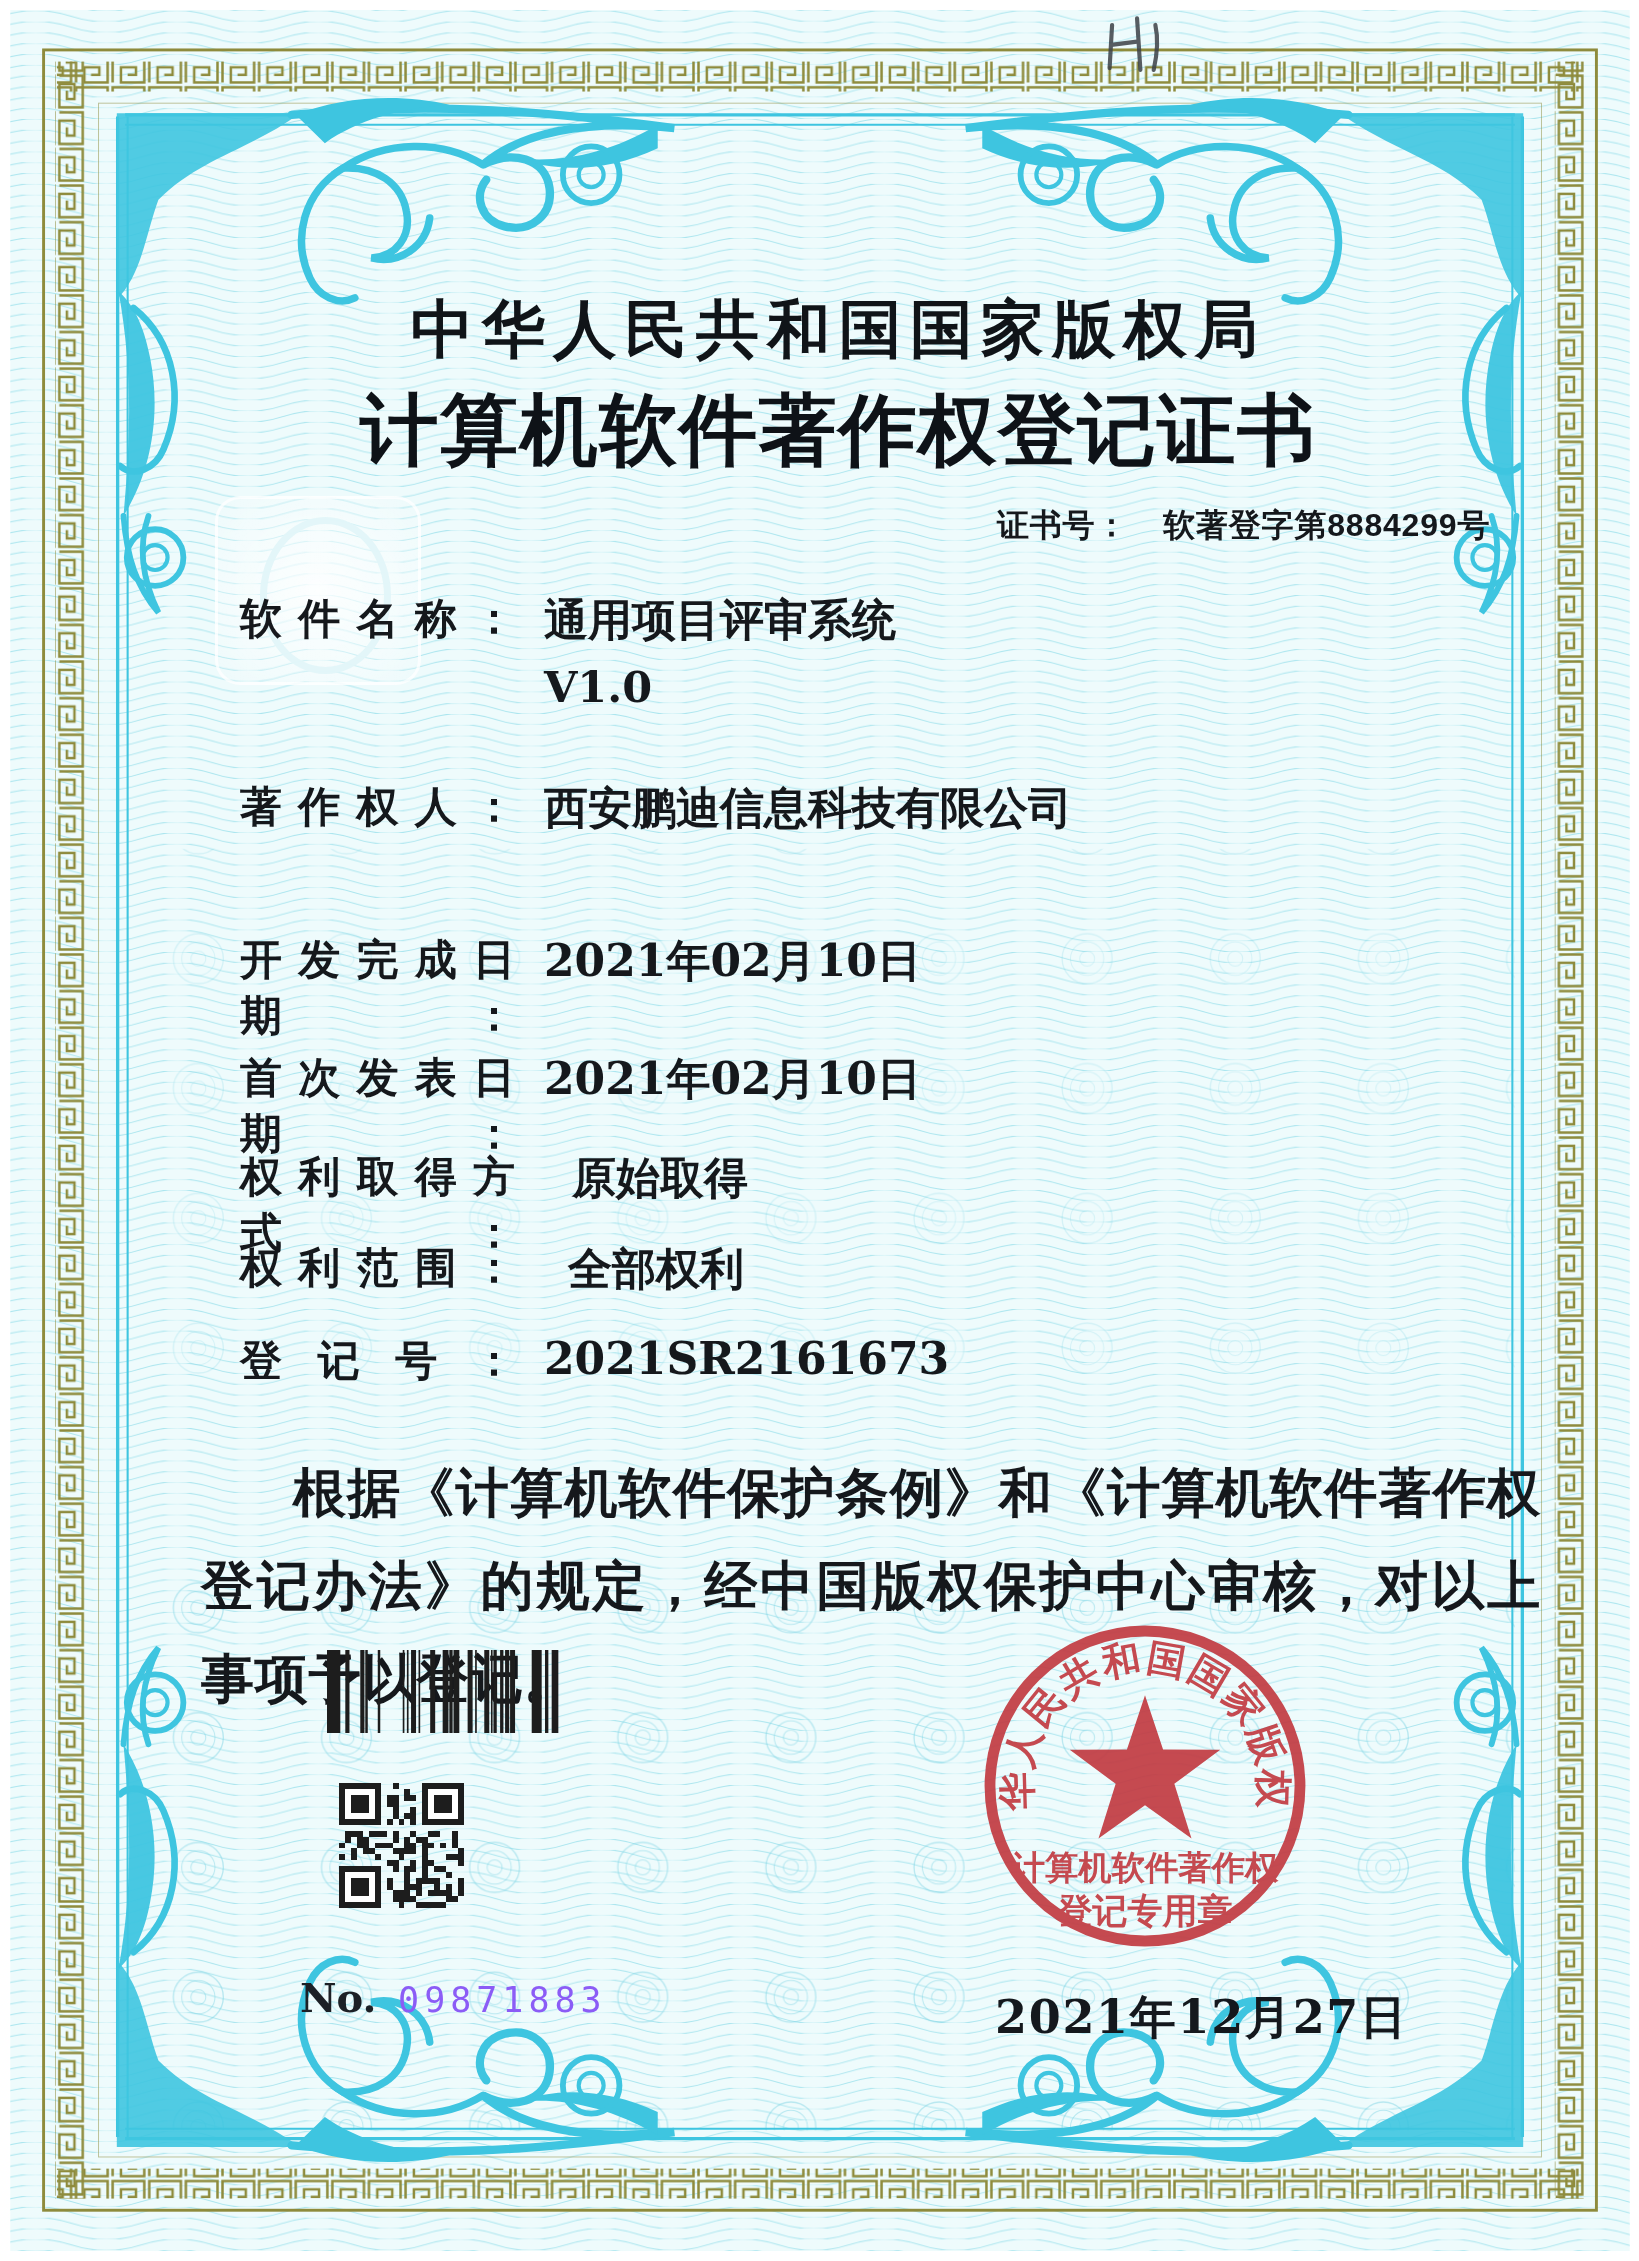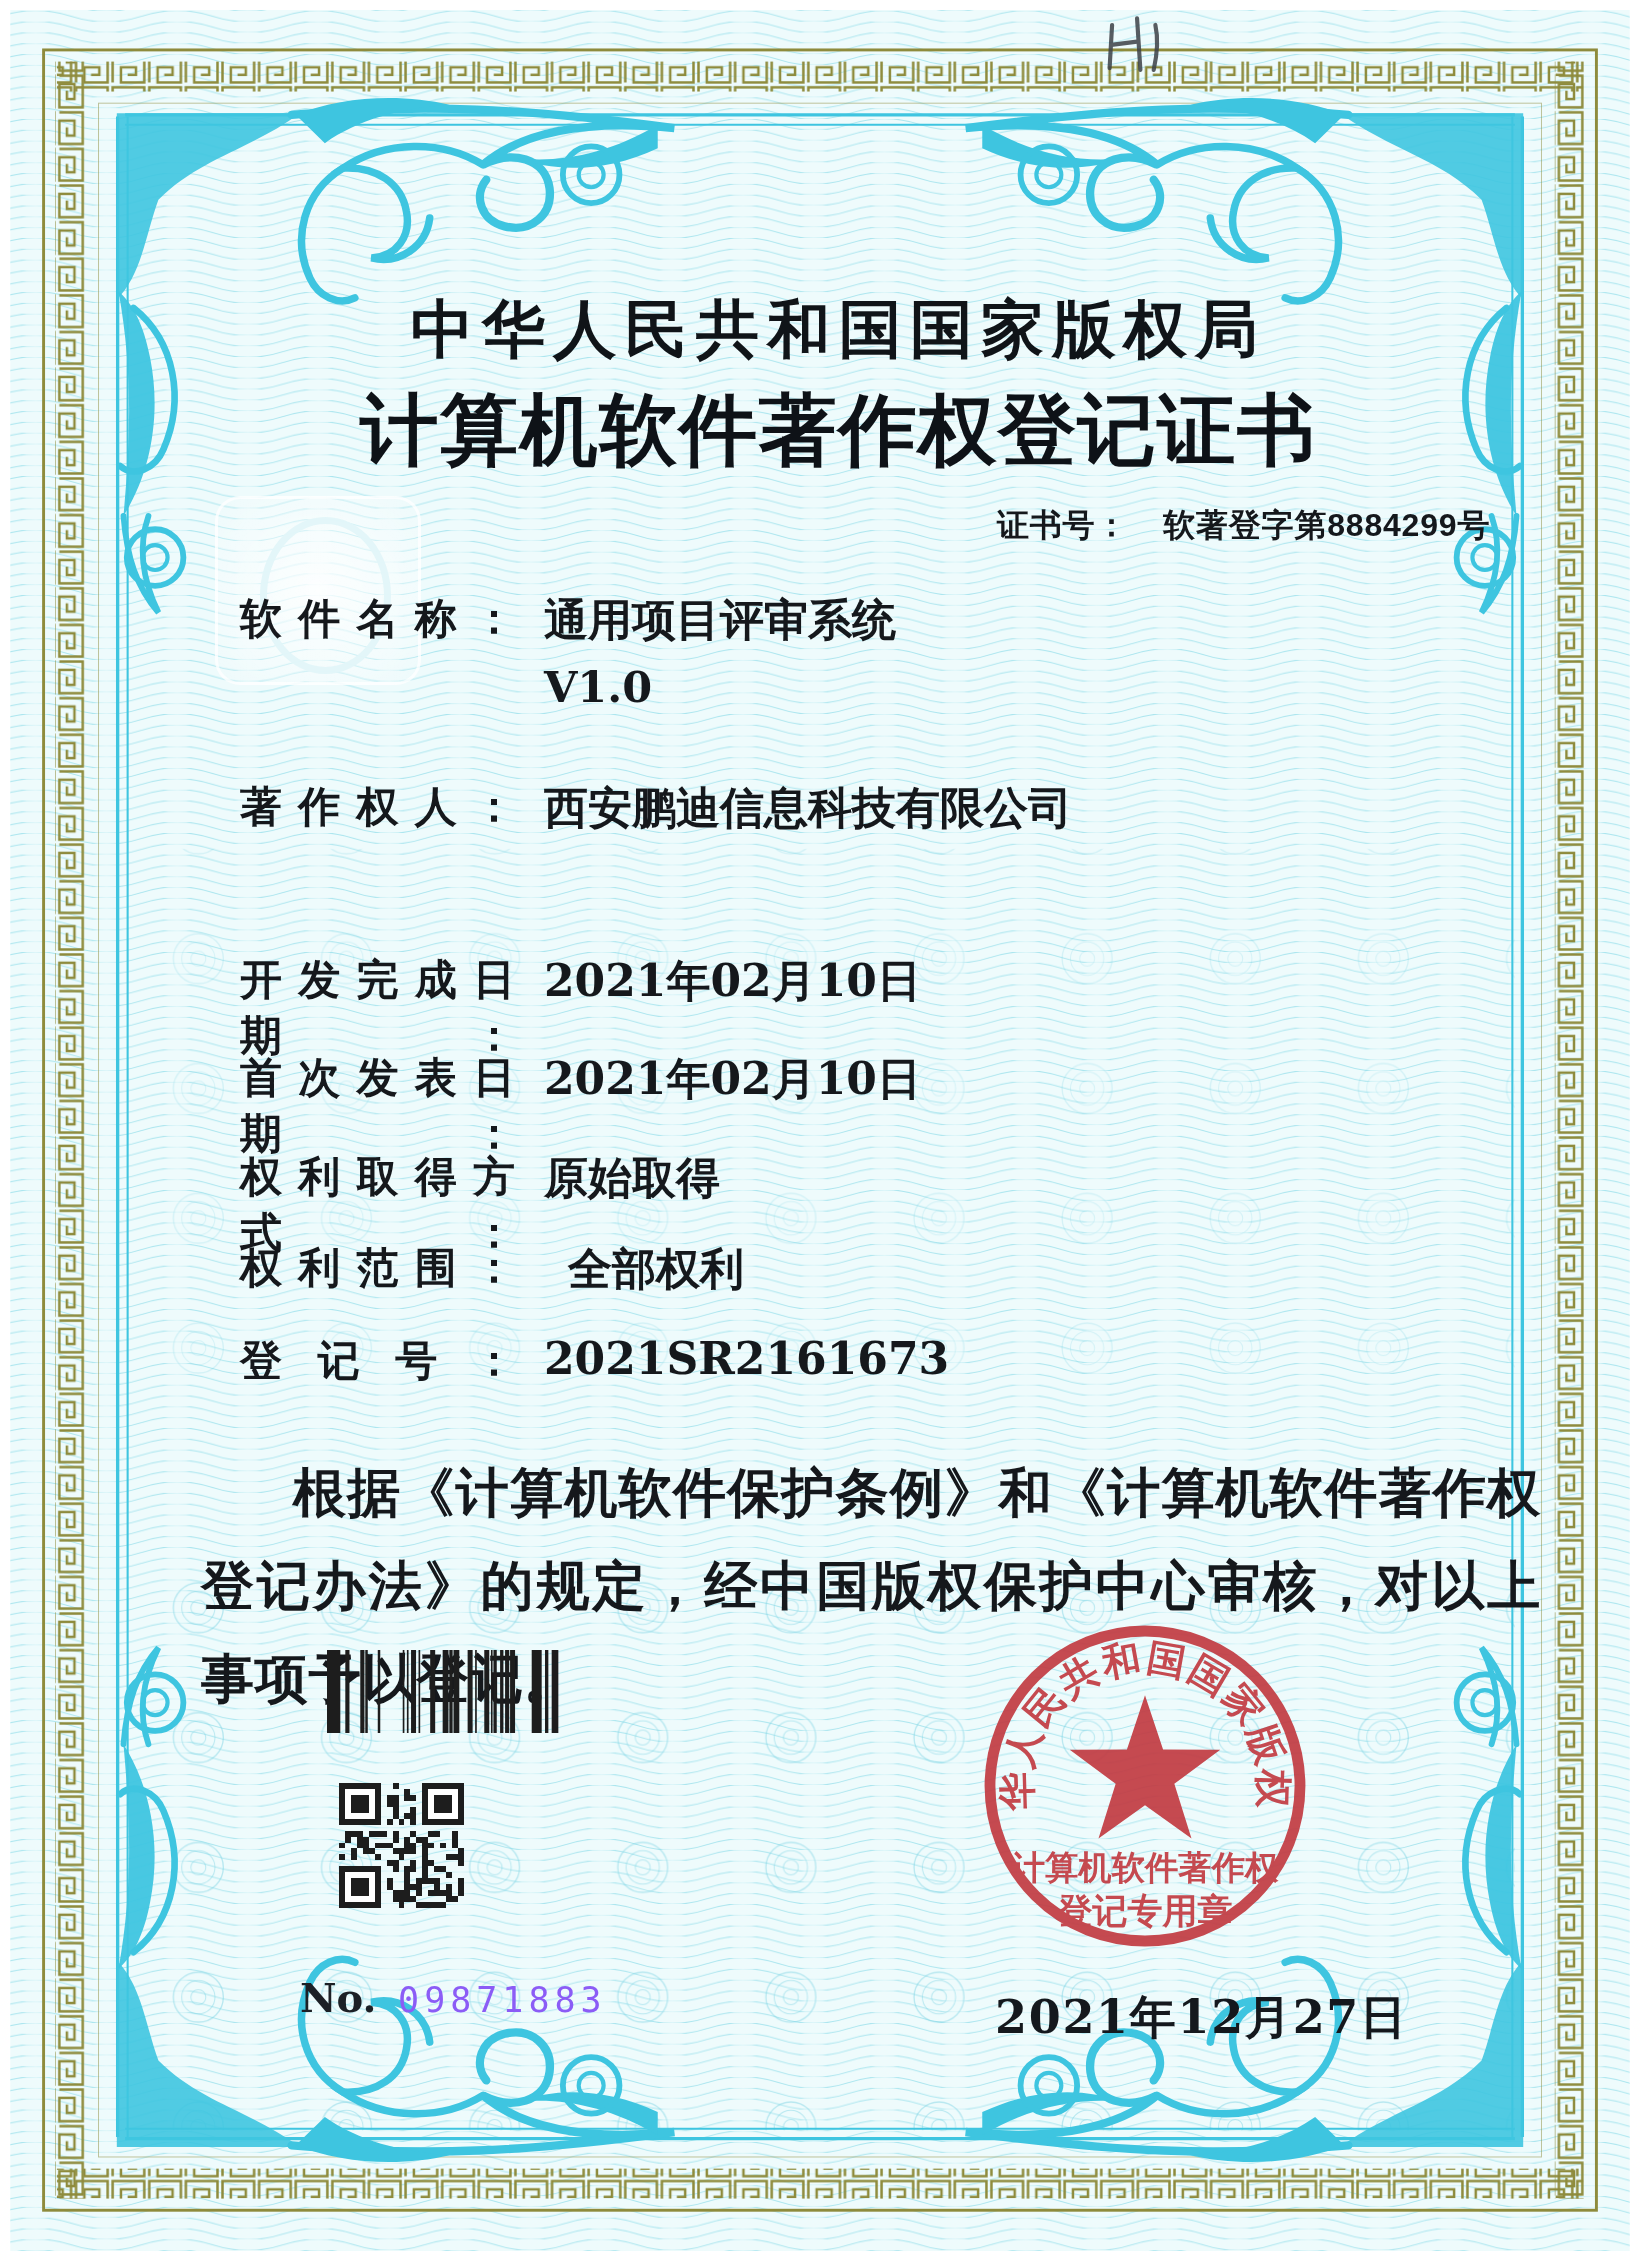--- a/index.html
+++ b/index.html
@@ -15,22 +15,22 @@
   .certno{left:997px;top:504px;font-size:32px;font-weight:700;letter-spacing:0.8px;}
   .certno .gap{display:inline-block;width:35px;}
 
   .row{left:204px;display:flex;align-items:flex-start;}
   .lbl{display:inline-block;width:275px;font-size:42px;font-weight:700;
        text-align:justify;text-align-last:justify;margin-left:36px;}
   .val{margin-left:29px;font-size:44px;font-weight:700;
        font-family:"DejaVu Serif","Liberation Serif",serif;white-space:nowrap;}
   .val .v2{margin-top:11.7px;font-size:43px;}
 
-  .r1{top:591px;} .r2{top:779px;} .r3{top:952px;justify-content:space-between;} .r4{top:1050px;}
-  .r5{top:1149px;} .r6{top:1240px;gap:24px;} .r7{top:1333px;}
+  .r1{top:591px;} .r2{top:779px;} .r3{top:932px;justify-content:space-between;} .r4{top:1050px;}
+  .r5{top:1149px;gap:28px;} .r6{top:1240px;gap:24px;} .r7{top:1333px;}
 
   .statement{left:201px;top:1446px;width:1340px;font-size:53px;line-height:93px;
              font-weight:700;text-indent:92px;letter-spacing:0.8px;text-align:justify;}
 
   .barcode{left:327px;top:1650px;width:233px;height:83px;}
   .qrcode{left:339px;top:1783px;width:125px;height:125px;}
 
   .serial{left:280px;top:1974px;display:flex;align-items:baseline;gap:21.6px;margin-left:20px;}
   .serial .no{font-size:40px;font-weight:700;font-family:"DejaVu Serif","Liberation Serif",serif;color:#1c2026;}
   .serial .num{font-size:35px;font-weight:400;letter-spacing:5px;color:#8b5cf6;

